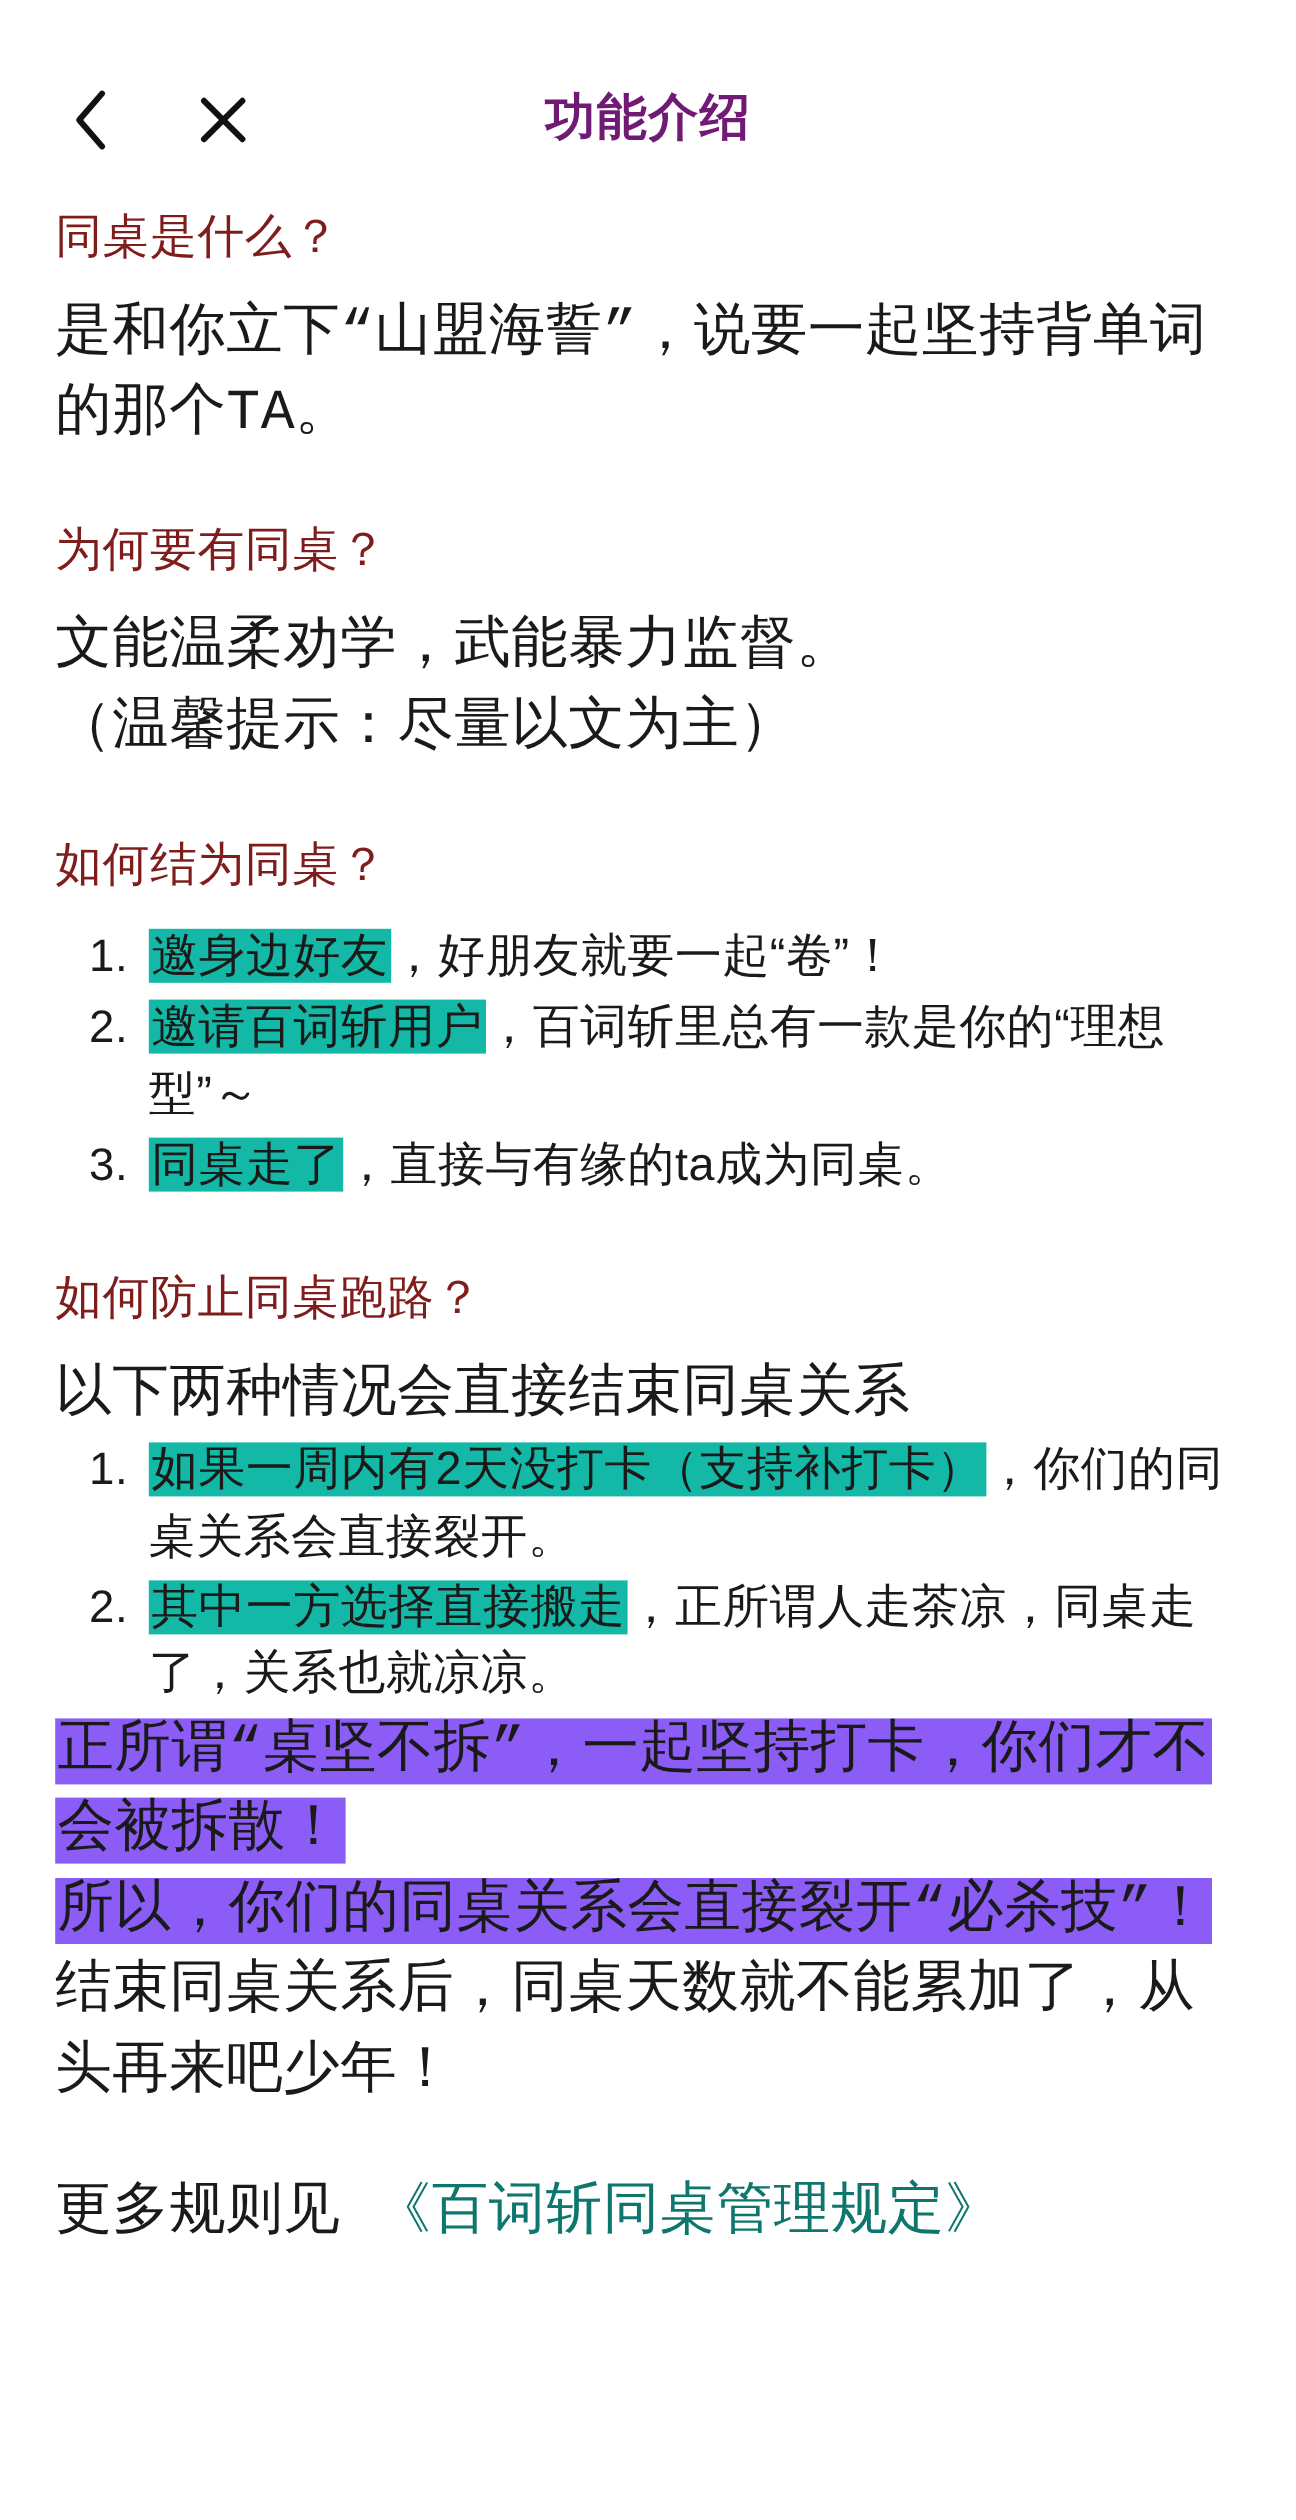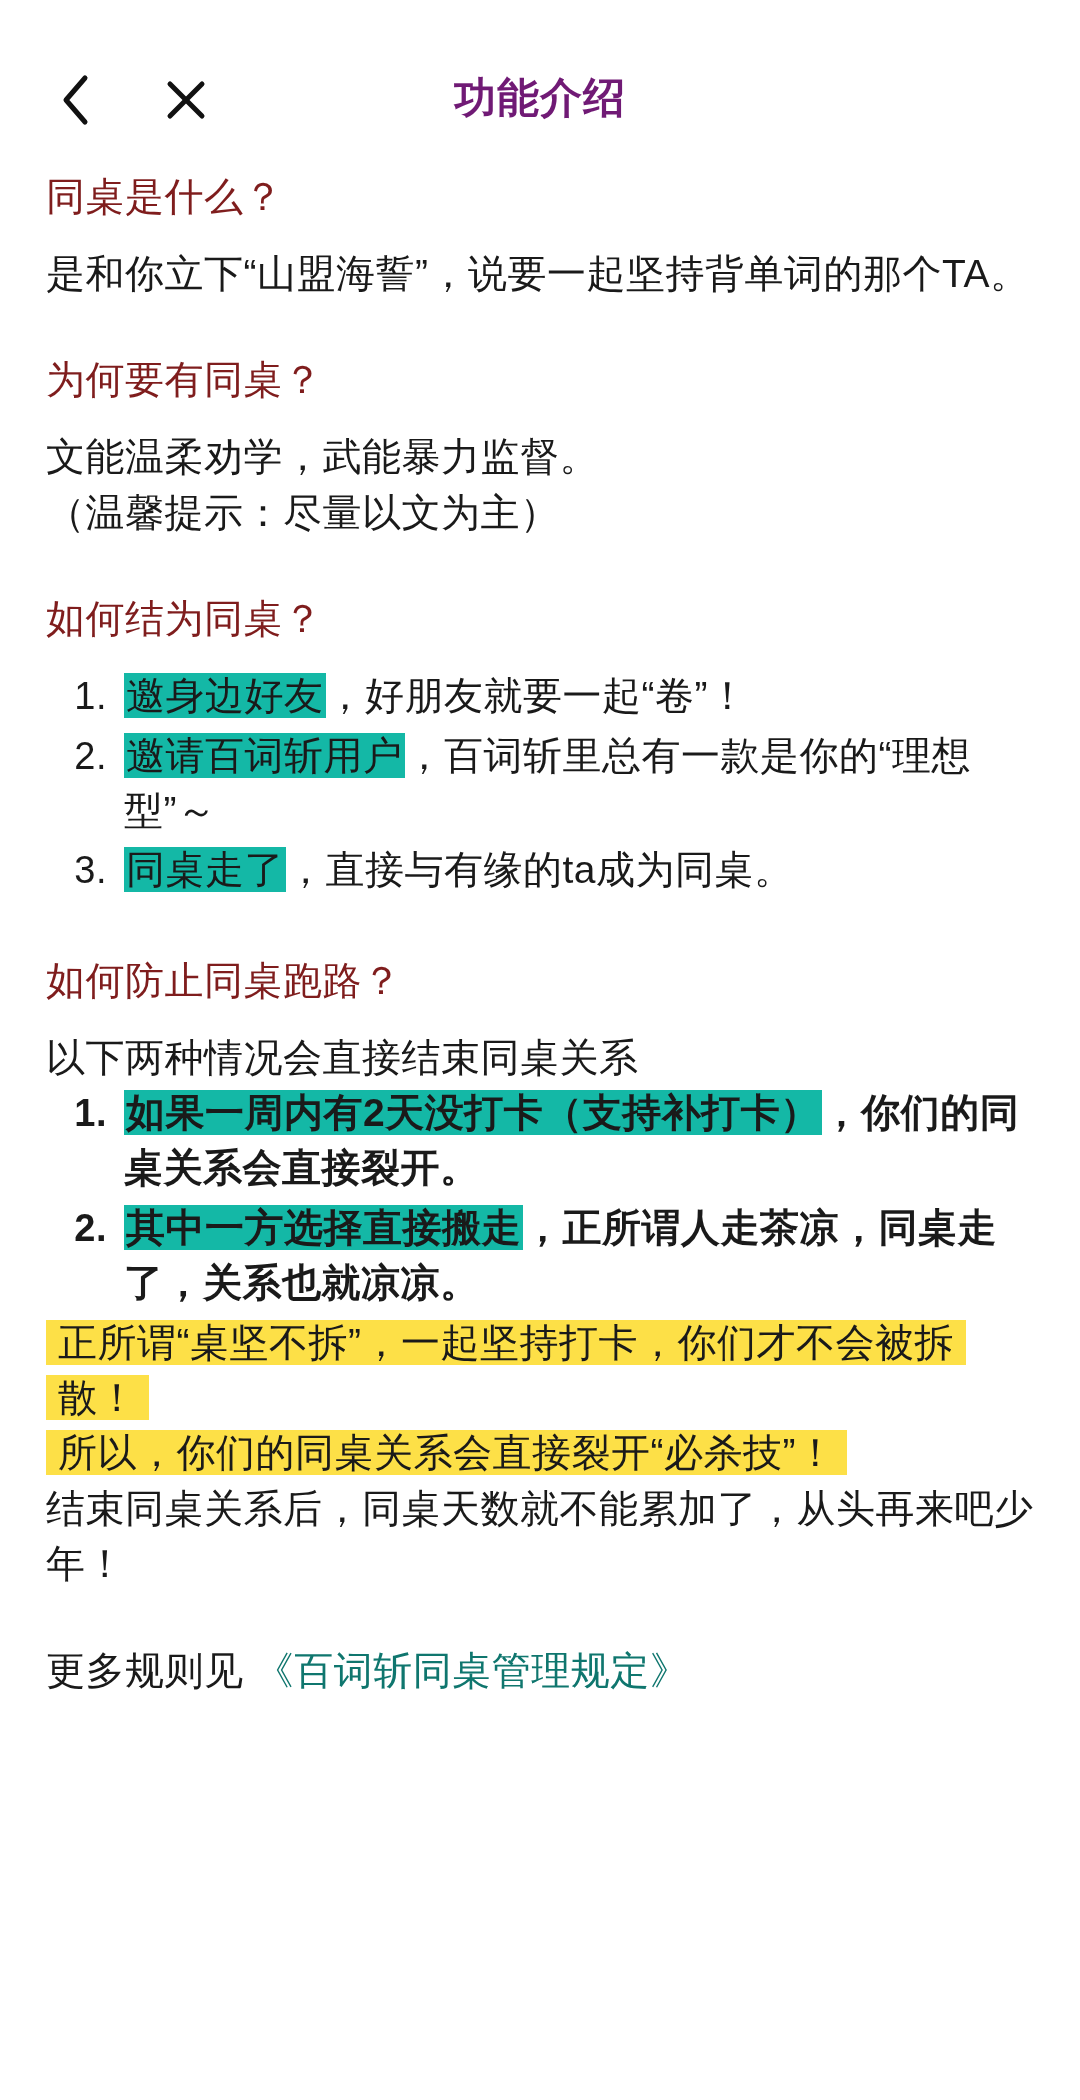--- a/index.html
+++ b/index.html
@@ -61,25 +61,26 @@
     padding: 0 46px;
   }
   h2.section-title {
     font-size: 39px;
     font-weight: normal;
     margin: 0;
     color: #7f1d1d;
     letter-spacing: 0.5px;
   }
   p.para {
-    font-size: 39px;
+    font-size: 47px;
     line-height: 1.42;
     margin: 0;
     color: #1a1a1a;
     letter-spacing: 0.5px;
+    font-family: Liberation Mono, monospace;
   }
   .gap-after-title { height: 22px; }
   .gap-section { height: 52px; }
 
   ol.num-list {
     margin: 0;
     padding-left: 72px;
     font-size: 39px;
     line-height: 1.42;
     letter-spacing: 0.5px;
@@ -92,30 +93,30 @@
     font-size: 38px;
   }
 
   .hl {
     background: #14b8a6;
     padding: 1px 2px;
     box-decoration-break: clone;
     -webkit-box-decoration-break: clone;
   }
   .hl-soft {
-    background: #fde047;
-    padding: 1px 12px;
+    background: #8b5cf6;
+    padding: 1px 2px;
     box-decoration-break: clone;
     -webkit-box-decoration-break: clone;
   }
   .link {
     color: #0f766e;
     cursor: pointer;
   }
-  .list-tight li { margin-bottom: 2px; font-weight: bold; }
+  .list-tight li { margin-bottom: 2px; }
 </style>
 </head>
 <body>
 
 <div class="nav-bar">
   <div class="nav-back">
     <svg width="34" height="56" viewBox="0 0 34 56" aria-hidden="true">
       <polyline points="26,6 7,28 26,50" fill="none" stroke="#111111" stroke-width="5" stroke-linecap="round" stroke-linejoin="round"></polyline>
     </svg>
   </div>

